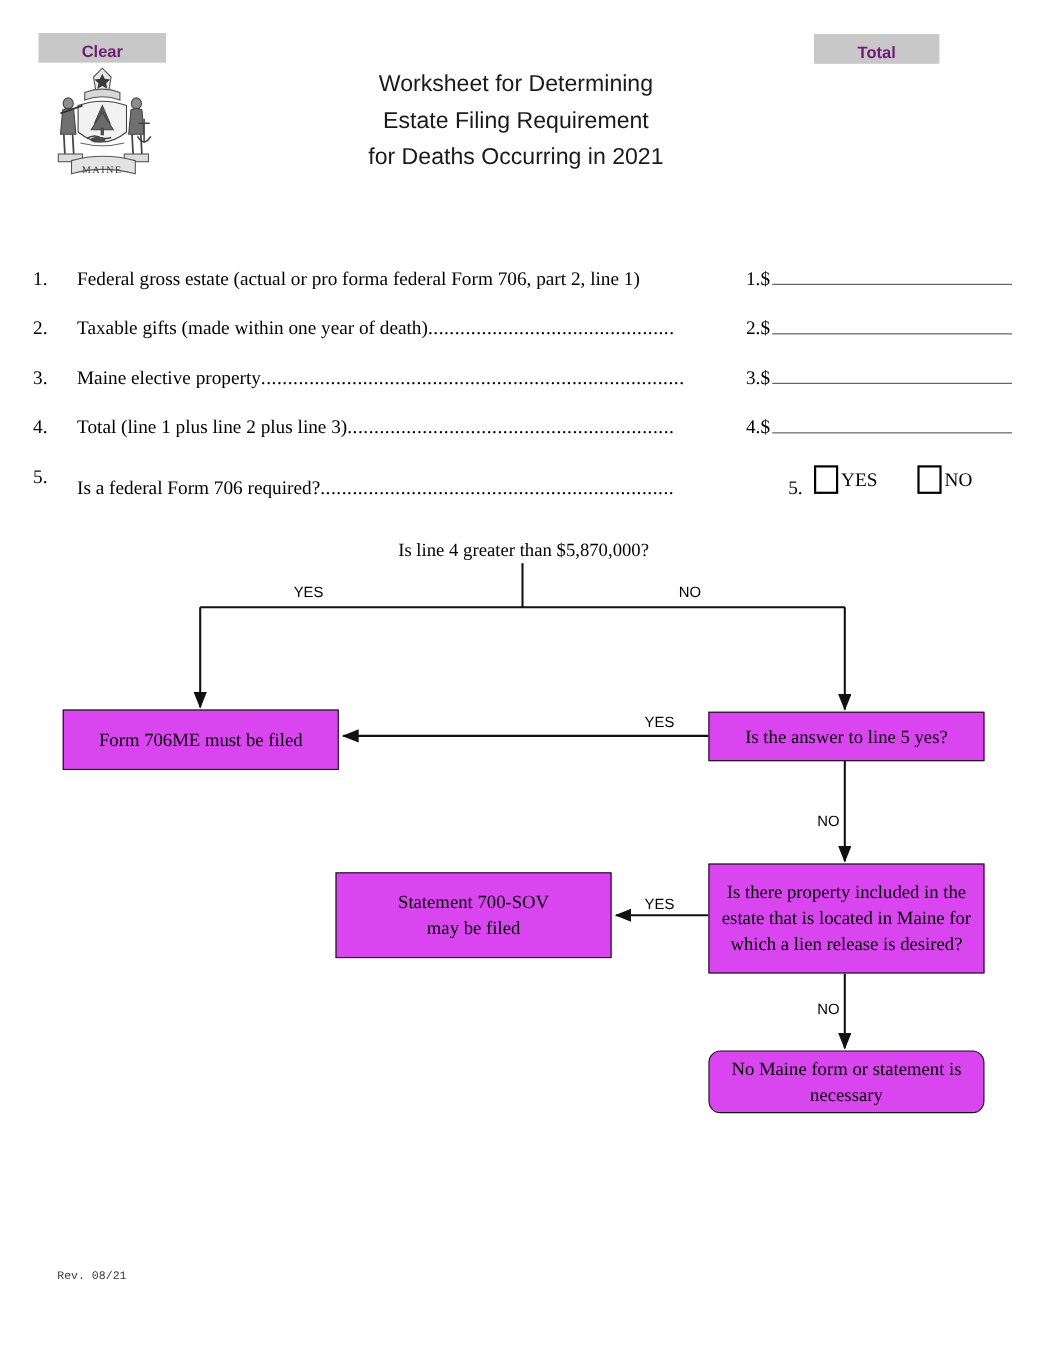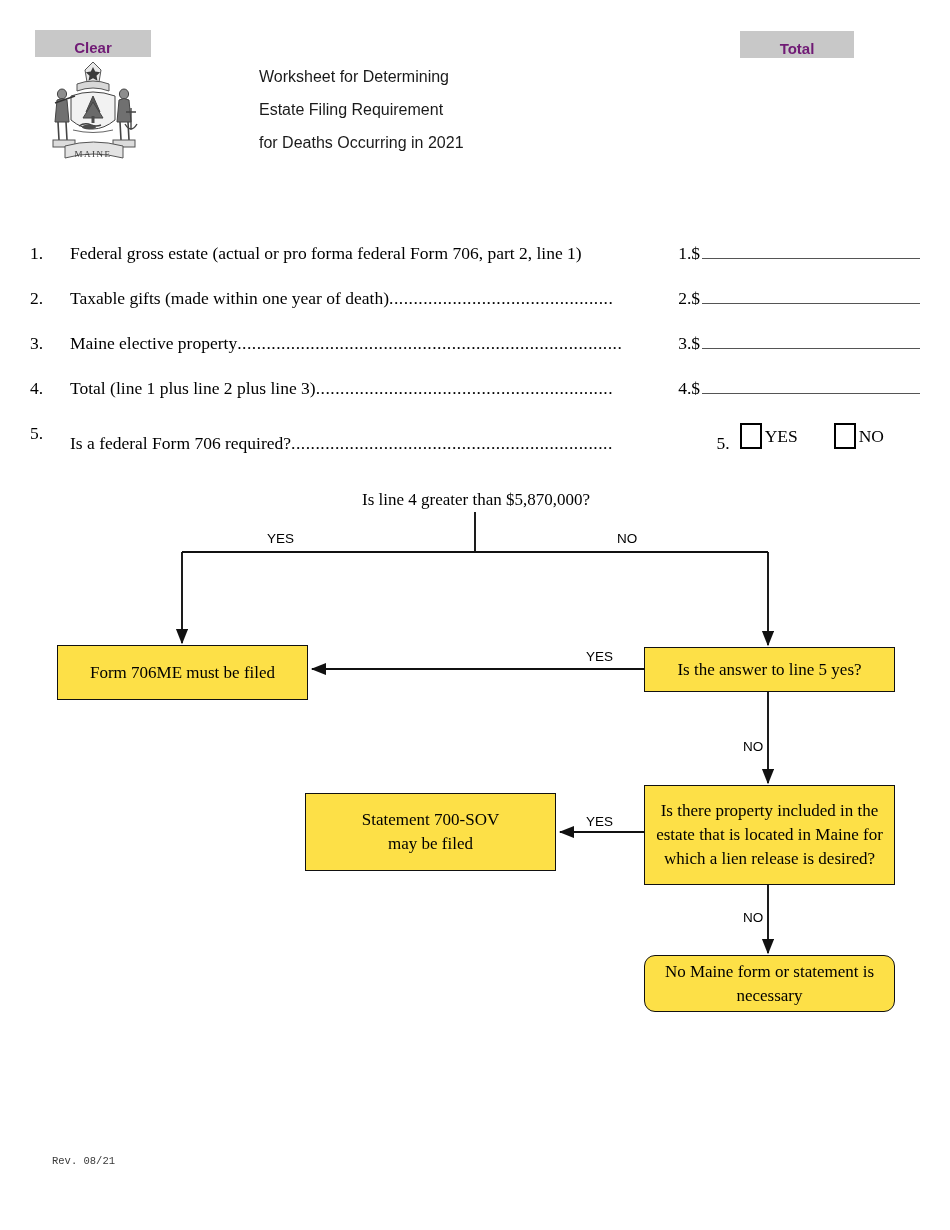--- a/index.html
+++ b/index.html
@@ -41,26 +41,26 @@
     position: absolute;
     left: 45px;
     top: 58px;
     width: 96px;
     height: 110px;
   }
 
   
   #title-block {
     position: absolute;
-    left: 259px;
+    left: 249px;
     top: 60px;
     width: 440px;
-    text-align: left;
+    text-align: center;
     font-family: "Liberation Sans", sans-serif;
-    font-size: 16px;
+    font-size: 21px;
     line-height: 33px;
     color: #1a1a1a;
   }
 
   
   #lines {
     position: absolute;
     left: 30px;
     top: 243px;
     width: 890px;
@@ -134,21 +134,21 @@
     position: absolute;
     left: 0;
     top: 0;
     width: 950px;
     height: 1230px;
     pointer-events: none;
   }
   .fnode {
     position: absolute;
     border: 1.6px solid #111111;
-    background: #fde047;
+    background: #d946ef;
     box-sizing: border-box;
     display: flex;
     align-items: center;
     justify-content: center;
     text-align: center;
     font-size: 17px;
     line-height: 22px;
     padding: 4px 8px;
   }
   .flabel {

